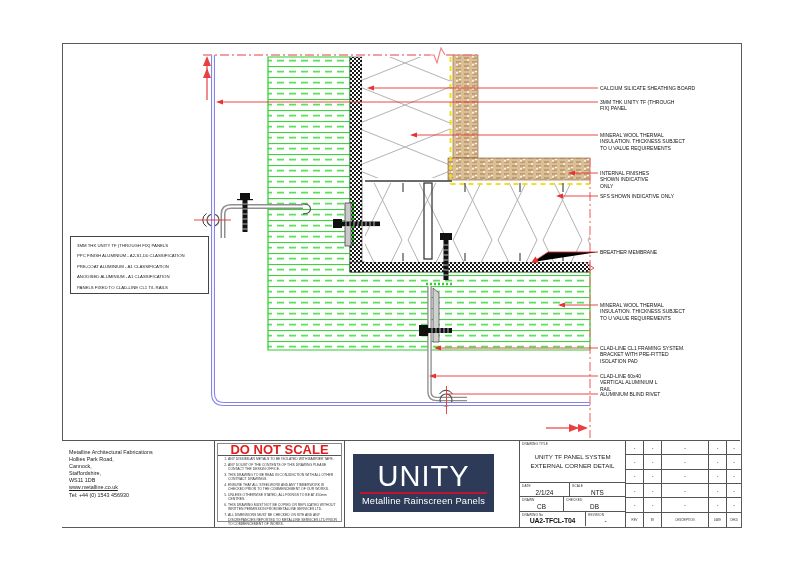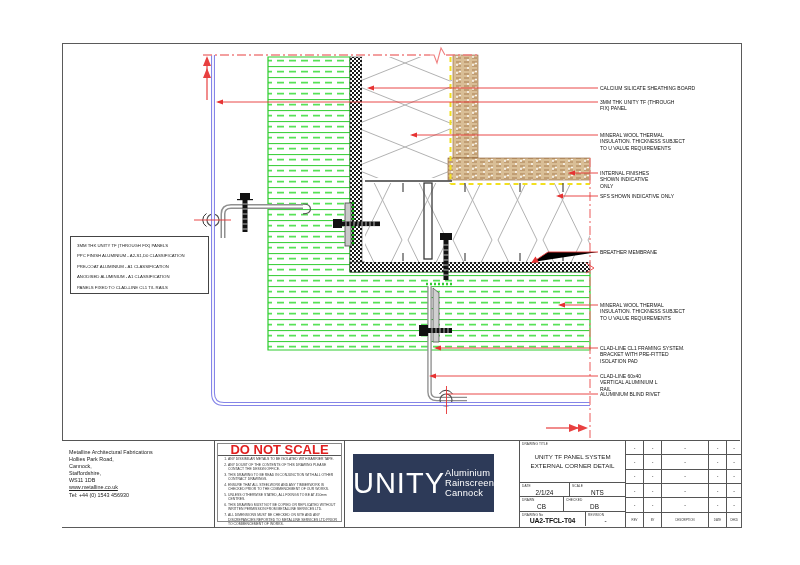--- a/index.html
+++ b/index.html
@@ -20,21 +20,21 @@
   .sec-notes{width:130px;}
   .sec-logo{width:175px;}
   .sec-title{width:220px;border-right:none;}
   .company{padding:8px 0 0 7px;font-size:5.4px;line-height:7.1px;color:#222;}
   .company .link{text-decoration:underline;}
   .notesbox{margin:2px;border:0.5px solid #888;height:79px;box-sizing:border-box;}
   .notes-head{font-size:13px;font-weight:bold;color:#e02020;text-align:center;line-height:11px;border-bottom:0.8px solid #555;}
   ol.notes{margin:1px 2px 0 0;padding-left:10px;font-size:3.4px;line-height:4.3px;color:#333;}
   ol.notes li{margin-bottom:1.5px;}
   .logobox{position:absolute;left:8px;top:13px;width:141px;height:58px;background:#2d3a58;
-           display:flex;flex-direction:row;align-items:center;justify-content:center;}
+           display:flex;flex-direction:column;align-items:center;justify-content:center;}
   .logoname{color:#fff;font-size:29px;line-height:30px;font-weight:500;letter-spacing:1px;}
   .logoline{width:127px;height:2px;background:#c41230;margin:1px 0 2px 0;}
   .logotag{color:#fff;font-size:9.3px;letter-spacing:0.2px;}
   
   .tb{display:flex;height:100%;}
   .tb-left{width:105px;border-right:0.8px solid #555;display:flex;flex-direction:column;}
   .tb-right{width:115px;display:grid;grid-template-columns:17px 18px 47px 18px 15px;grid-template-rows:repeat(6,14.33px);}
   .tb-titlecell{height:42px;border-bottom:0.8px solid #555;position:relative;box-sizing:border-box;}
   .tb-lab{position:absolute;left:2px;top:1px;font-size:3.2px;color:#333;letter-spacing:0.1px;}
   .tb-titletext{margin-top:12px;text-align:center;font-size:6.2px;line-height:8.6px;color:#222;}
@@ -218,21 +218,21 @@
           <li>THIS DRAWING MUST NOT BE COPIED OR REPLICATED WITHOUT WRITTEN PERMISSION FROM METALLINE SERVICES LTD.</li>
           <li>ALL DIMENSIONS MUST BE CHECKED ON SITE AND ANY DISCREPANCIES REPORTED TO METALLINE SERVICES LTD PRIOR TO COMMENCEMENT OF WORKS.</li>
         </ol>
       </div>
     </div>
 
     <div class="fsec sec-logo">
       <div class="logobox">
         <div class="logoname">UNITY</div>
         <div class="logoline"></div>
-        <div class="logotag">Aluminium Rainscreen Cannock</div>
+        <div class="logotag">Metalline Rainscreen Panels</div>
       </div>
     </div>
 
     <div class="fsec sec-title">
       <div class="tb">
         <div class="tb-left">
           <div class="tb-titlecell">
             <span class="tb-lab">DRAWING TITLE</span>
             <div class="tb-titletext">
               <div>UNITY TF PANEL SYSTEM</div>

